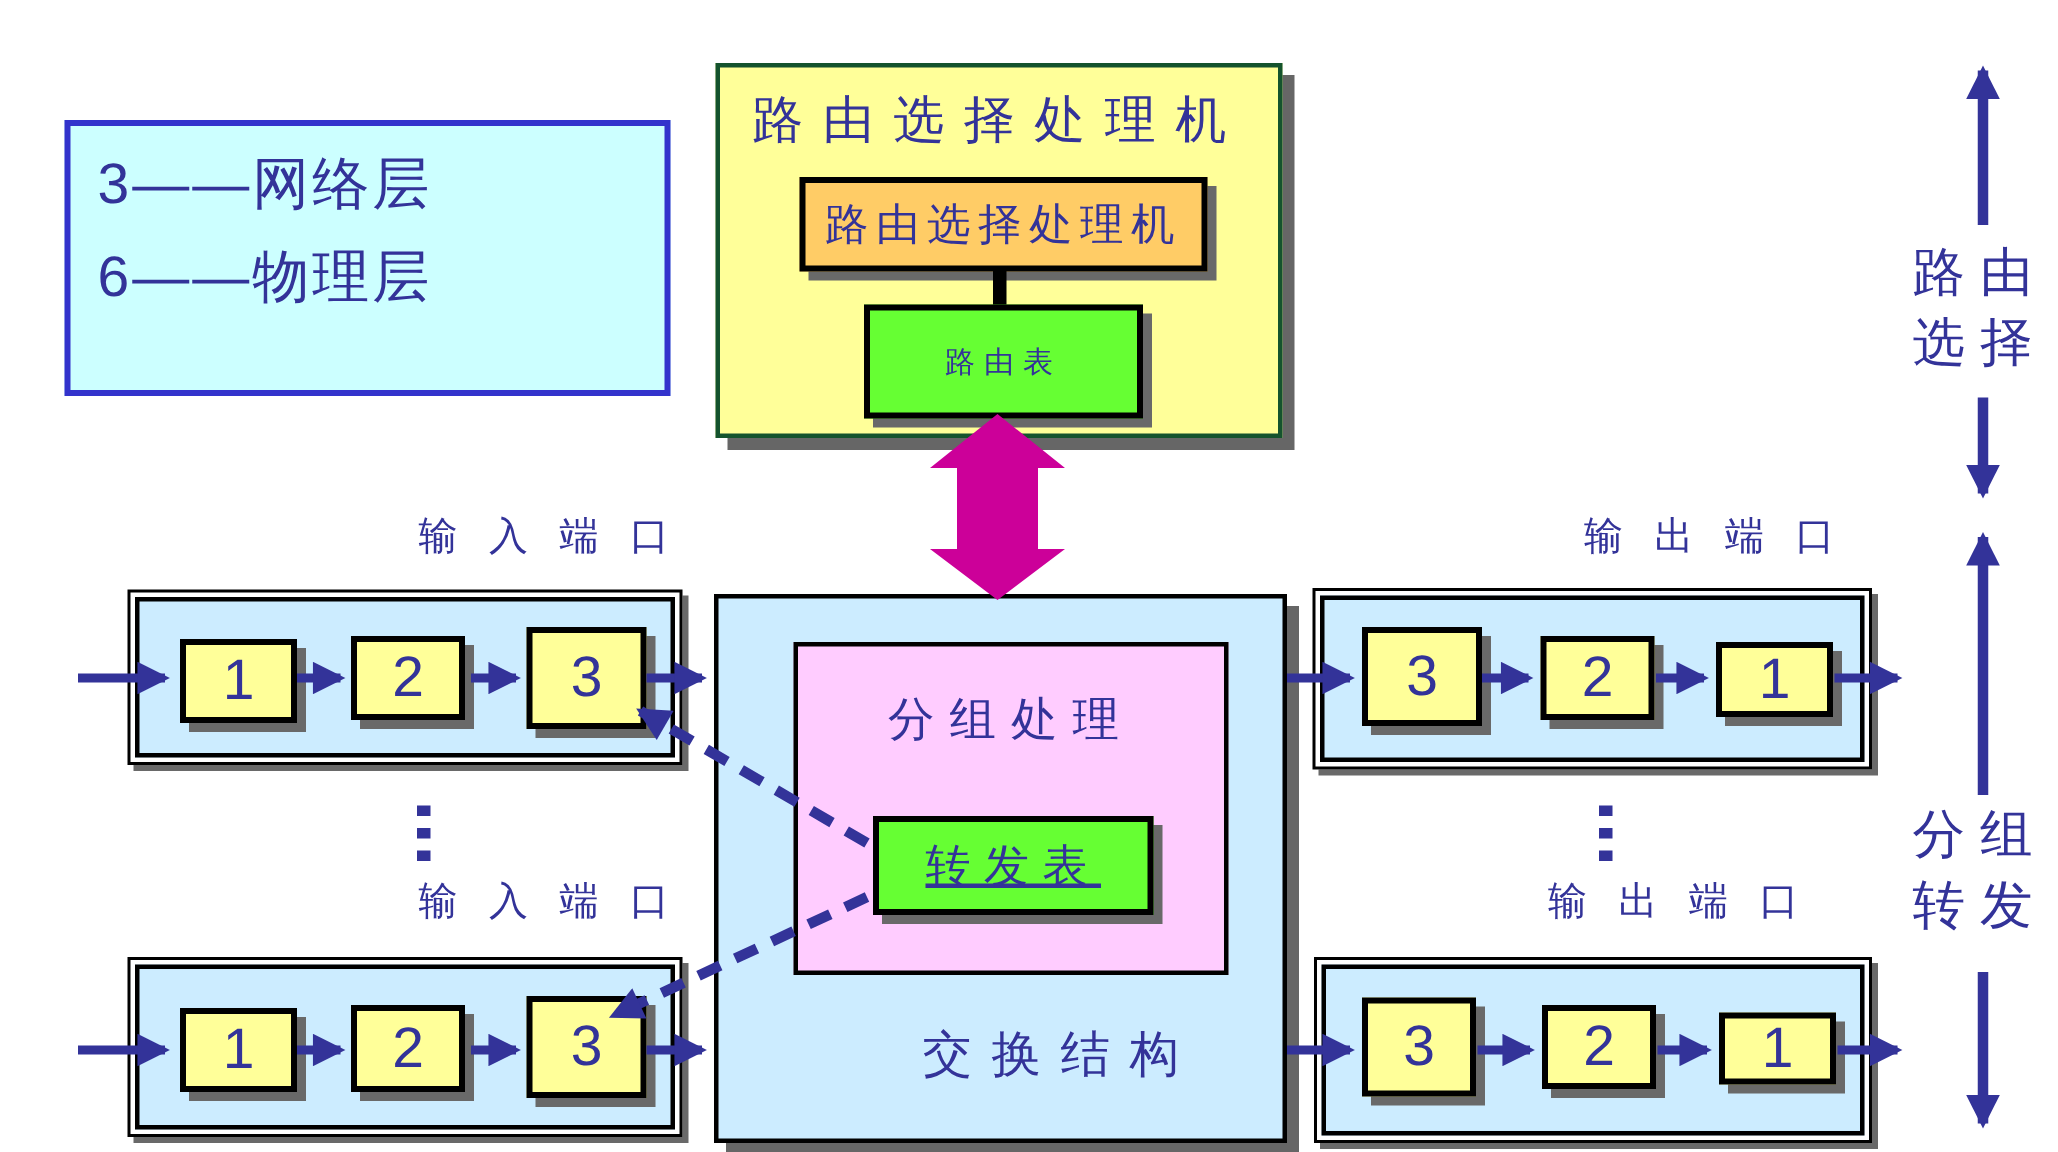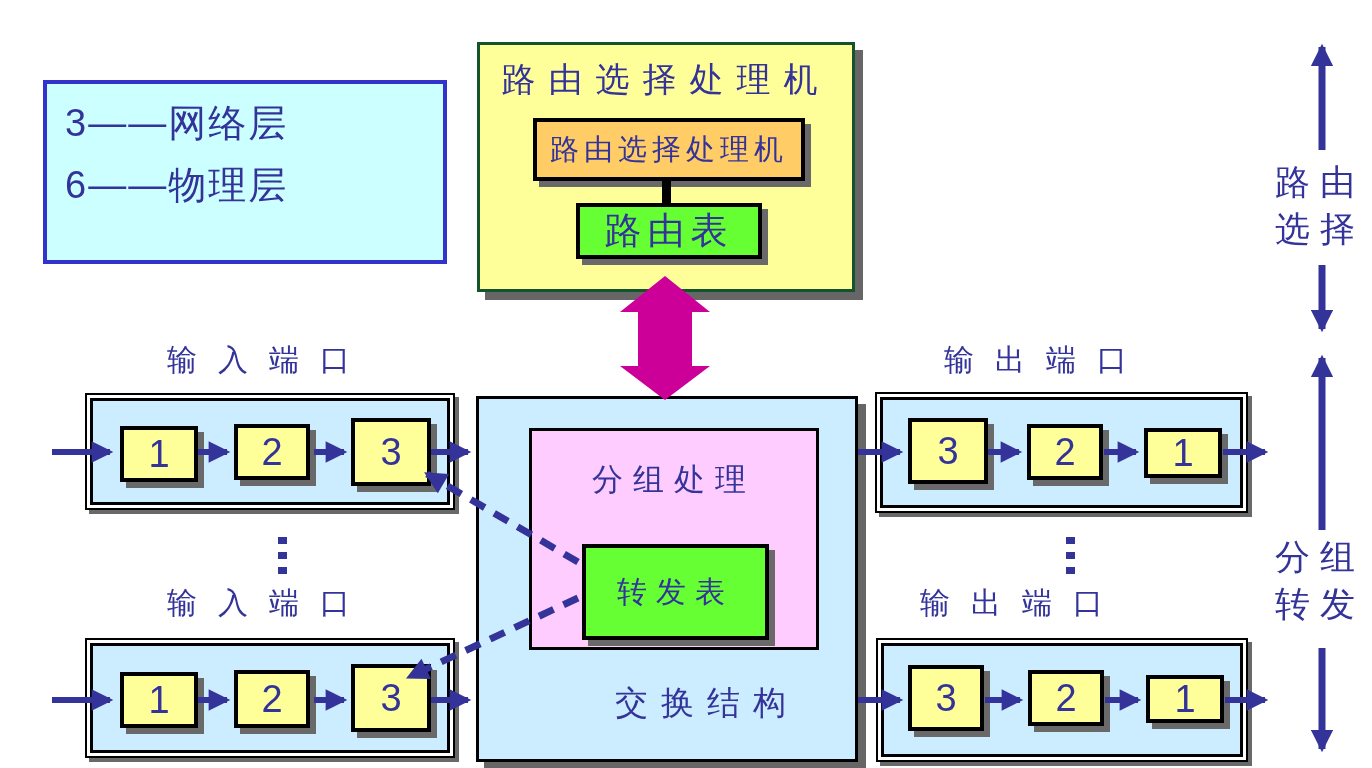--- a/index.html
+++ b/index.html
@@ -15,42 +15,42 @@
   
   .proc{left:477px;top:42px;width:378px;height:250px;background:#FFFF99;
         border:3px solid #14532d;box-shadow:8px 8px 0 #666;padding-left:24px;}
   .proc-title{position:absolute;left:0;top:12px;width:100%;text-align:center;
               font-size:34px;letter-spacing:13px;white-space:nowrap;}
   .obox{left:53px;top:73px;width:272px;height:63px;background:#FFCC66;
         border:4px solid #000;box-shadow:6px 6px 0 #696969;
         display:flex;align-items:center;justify-content:center;
         font-size:29px;letter-spacing:5px;}
   .connector{left:182px;top:134px;width:9px;height:28px;background:#000;}
-  .gbox{left:96px;top:158px;width:186px;height:56px;background:#66FF33;
+  .gbox{left:96px;top:158px;width:186px;height:76px;background:#66FF33;
         border:4px solid #000;box-shadow:6px 6px 0 #696969;
         display:flex;align-items:center;justify-content:center;
-        font-size:37px;letter-spacing:6px;}
+        font-size:20px;letter-spacing:6px;}
 
   
   .fabric{left:476px;top:396px;width:382px;height:366px;background:#CCECFF;
           border:3px solid #000;box-shadow:8px 8px 0 #666;}
   .pink{left:50px;top:29px;width:290px;height:222px;background:#FFCCFF;border:3px solid #000;padding-left:48px;}
   .pink-label{position:absolute;left:0;top:28px;width:100%;text-align:center;
               font-size:31px;letter-spacing:10px;white-space:nowrap;}
-  .fwd{left:50px;top:113px;width:187px;height:96px;background:#66FF33;
+  .fwd{left:50px;top:113px;width:187px;height:66px;background:#66FF33;
        border:4px solid #000;box-shadow:6px 6px 0 #696969;
        display:flex;align-items:center;justify-content:center;
-       font-size:30px;letter-spacing:9px;}
+       font-size:30px;letter-spacing:9px;text-decoration:underline;}
   .fabric-label{position:absolute;left:0;top:282px;width:100%;text-align:center;
                 font-size:33px;letter-spacing:13px;white-space:nowrap;margin-left:40px;}
 
   
   .port{border:2px solid #000;background:#fff;padding:3px;box-shadow:4px 4px 0 #696969;}
   .port-inner{width:100%;height:100%;box-sizing:border-box;border:3px solid #000;background:#CCECFF;}
-  .port-label{font-size:30px;letter-spacing:21px;white-space:nowrap;text-align:left;width:300px;}
+  .port-label{font-size:26px;letter-spacing:21px;white-space:nowrap;text-align:right;width:300px;}
 
   .numbox{background:#FFFF99;border:4px solid #000;box-shadow:6px 6px 0 #696969;
           display:flex;align-items:center;justify-content:center;
           font-size:38px;color:#333399;z-index:5;}
 
   
   .vdots{display:flex;flex-direction:column;gap:8px;z-index:5;}
   .vdots span{width:9px;height:7px;background:#333399;display:block;}
 
   

